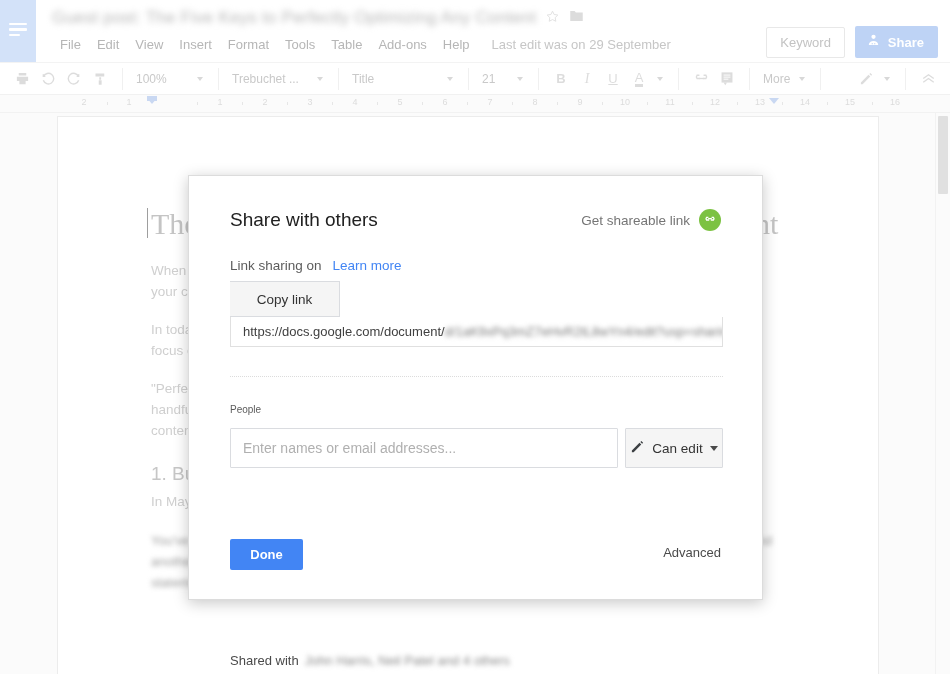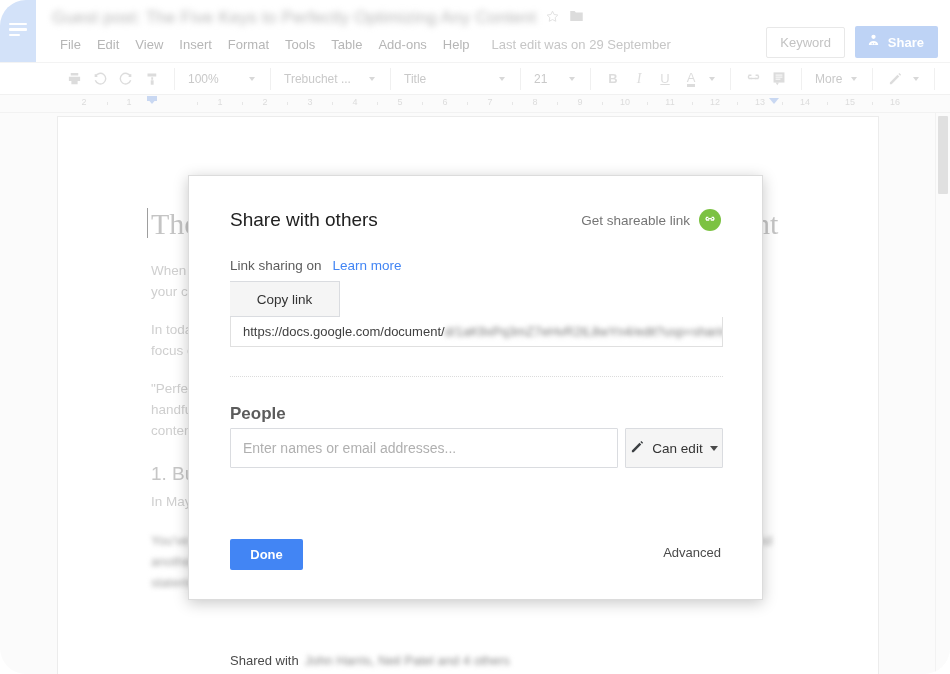--- a/index.html
+++ b/index.html
@@ -11,21 +11,20 @@
     font-family: "Liberation Sans", sans-serif;
     background: #ffffff;
   }
 
   #app {
     position: relative;
     width: 950px;
     height: 674px;
     background: #ffffff;
     overflow: hidden;
-    border-radius: 26px;
   }
 
   
   .chrome {
     position: absolute;
     inset: 0;
     background: #ffffff;
   }
 
   .titlebar {
@@ -135,21 +134,20 @@
   
   .toolbar {
     position: absolute;
     left: 0; top: 62px;
     width: 950px; height: 33px;
     background: #ffffff;
     border-top: 1px solid #f3f3f3;
     border-bottom: 1px solid #f1f1f1;
     display: flex;
     align-items: center;
-    padding-left: 52px;
     box-sizing: border-box;
   }
   .tb-group {
     display: flex;
     align-items: center;
     height: 22px;
     padding: 0 9px;
     border-right: 1px solid #f0f0f0;
   }
   .tb-group.last { border-right: none; }
@@ -435,23 +433,22 @@
   .divider {
     position: absolute;
     left: 41px; top: 200px;
     width: 493px;
     border-top: 1px dotted #dcdcdc;
   }
 
   .people-label {
     position: absolute;
     left: 41px; top: 228px;
-    font-size: 17px;
+    font-size: 10px;
     color: #5c5c5c;
-    font-weight: bold;
   }
   .people-row {
     position: absolute;
     left: 41px; top: 252px;
     width: 493px;
     display: flex;
     align-items: stretch;
     gap: 7px;
   }
   .people-input {

